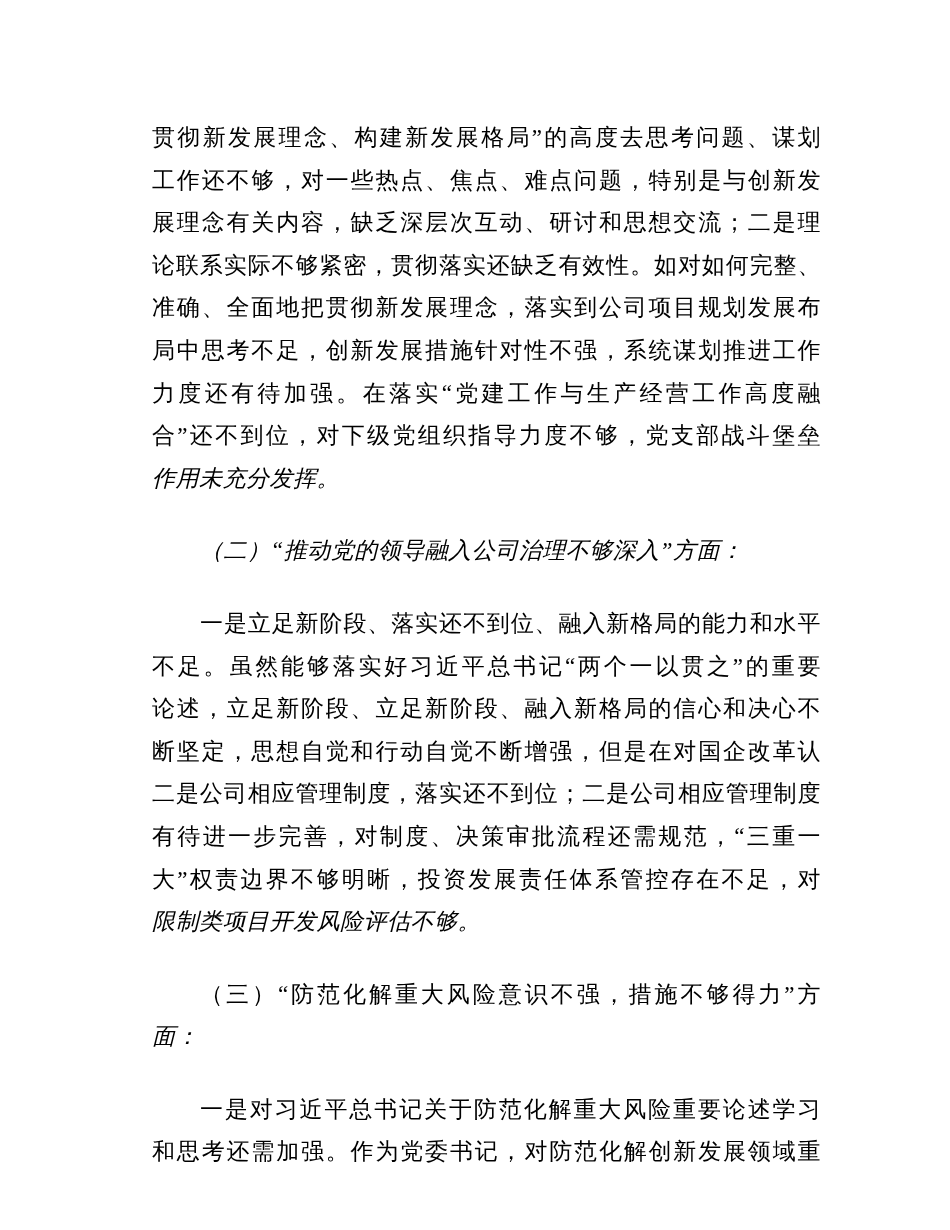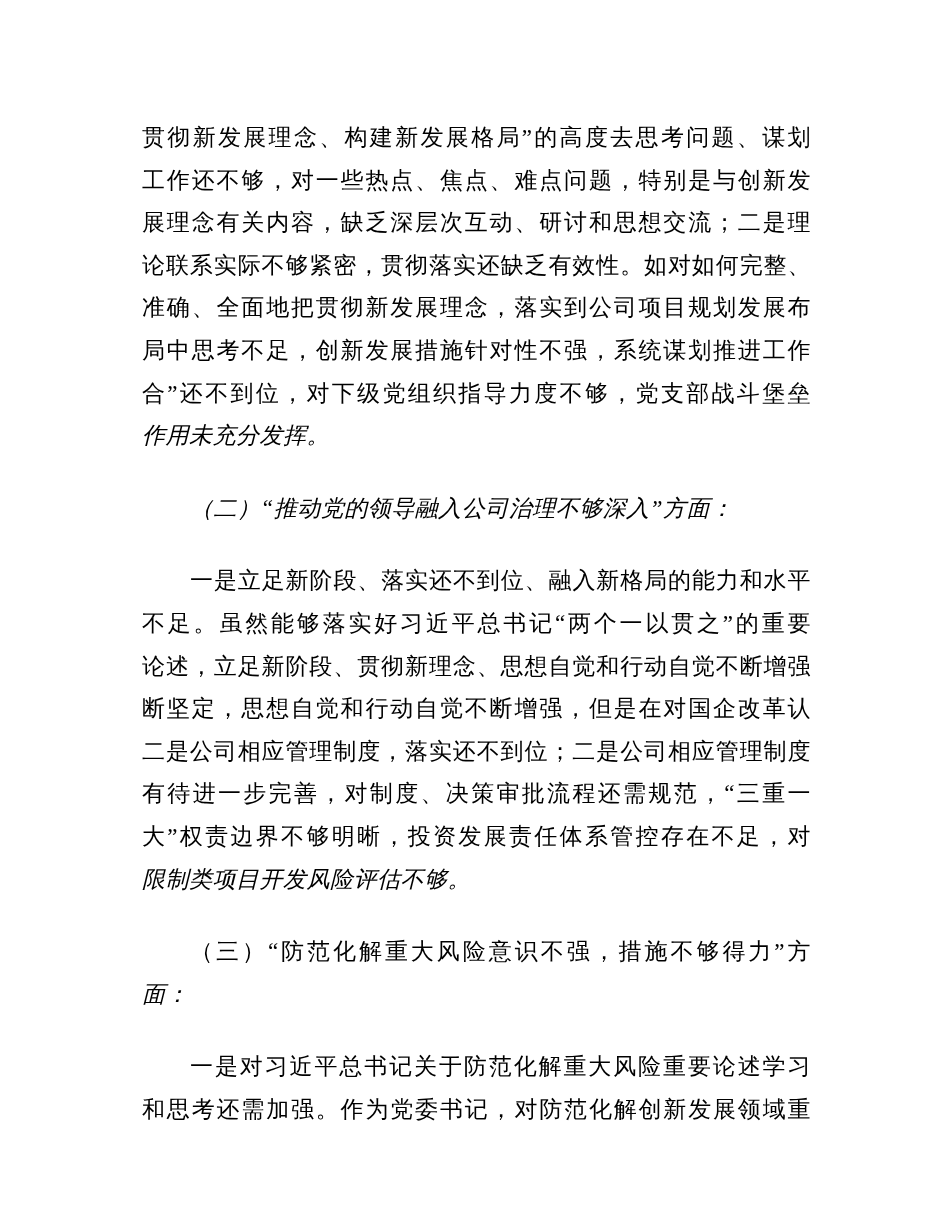--- a/index.html
+++ b/index.html
@@ -10,21 +10,21 @@
     width: 950px;
     height: 1230px;
     background: #ffffff;
     color: #000000;
     font-family: "Liberation Serif", "DejaVu Serif", serif;
     overflow: hidden;
     position: relative;
   }
   .page-text {
     position: absolute;
-    left: 142px;
+    left: 152px;
     top: 117px;
     width: 669px;
   }
   .block {
     margin: 0;
   }
   .block + .block {
     margin-top: 30px;
   }
   .line {
@@ -50,32 +50,33 @@
 
 <div class="page-text">
 
   <div class="block">
     <div class="line">贯彻新发展理念、构建新发展格局”的高度去思考问题、谋划</div>
     <div class="line">工作还不够，对一些热点、焦点、难点问题，特别是与创新发</div>
     <div class="line">展理念有关内容，缺乏深层次互动、研讨和思想交流；二是理</div>
     <div class="line">论联系实际不够紧密，贯彻落实还缺乏有效性。如对如何完整、</div>
     <div class="line">准确、全面地把贯彻新发展理念，落实到公司项目规划发展布</div>
     <div class="line">局中思考不足，创新发展措施针对性不强，系统谋划推进工作</div>
+    <div class="line">力度还有待加强。在落实“党建工作与生产经营工作高度融</div>
     <div class="line">合”还不到位，对下级党组织指导力度不够，党支部战斗堡垒</div>
     <div class="line last">作用未充分发挥。</div>
   </div>
 
   <div class="block">
     <div class="line last indent">（二）“推动党的领导融入公司治理不够深入”方面：</div>
   </div>
 
   <div class="block">
     <div class="line indent">一是立足新阶段、落实还不到位、融入新格局的能力和水平</div>
     <div class="line">不足。虽然能够落实好习近平总书记“两个一以贯之”的重要</div>
-    <div class="line">论述，立足新阶段、贯彻新理念、思想自觉和行动自觉不断增强</div>
+    <div class="line">论述，立足新阶段、立足新阶段、融入新格局的信心和决心不</div>
     <div class="line">断坚定，思想自觉和行动自觉不断增强，但是在对国企改革认</div>
     <div class="line">二是公司相应管理制度，落实还不到位；二是公司相应管理制度</div>
     <div class="line">有待进一步完善，对制度、决策审批流程还需规范，“三重一</div>
     <div class="line">大”权责边界不够明晰，投资发展责任体系管控存在不足，对</div>
     <div class="line last">限制类项目开发风险评估不够。</div>
   </div>
 
   <div class="block">
     <div class="line indent">（三）“防范化解重大风险意识不强，措施不够得力”方</div>
     <div class="line last">面：</div>

